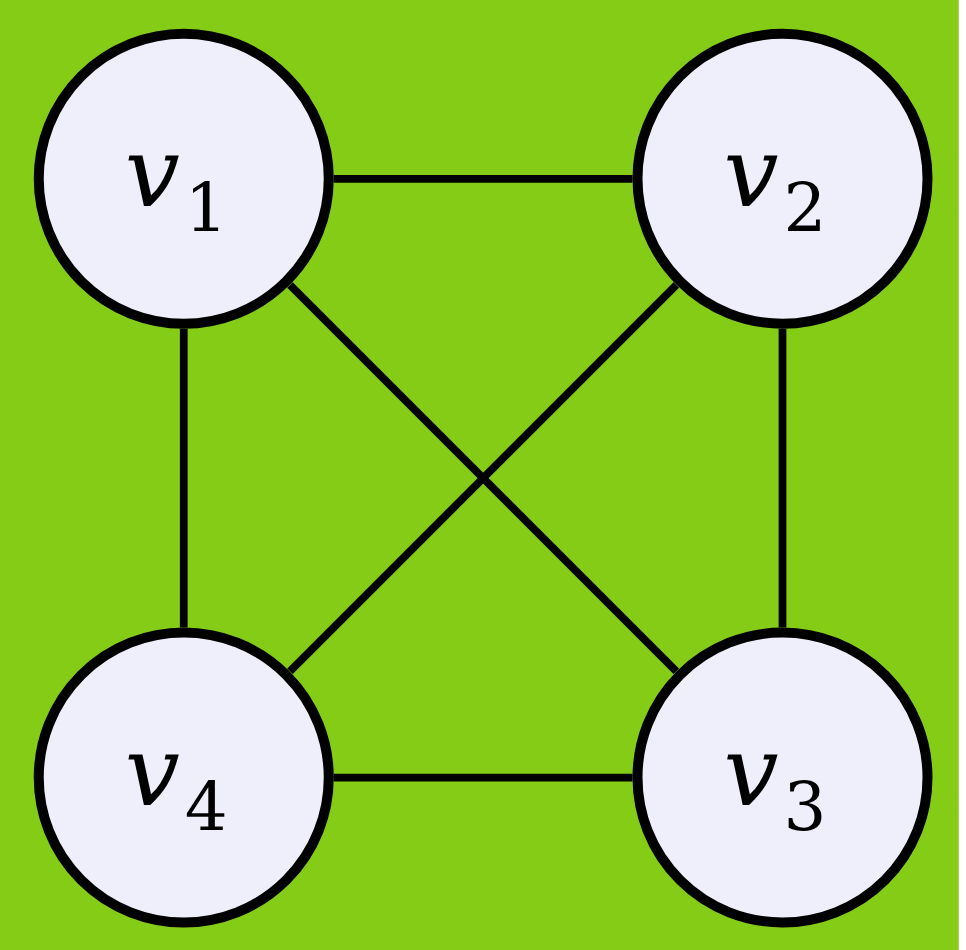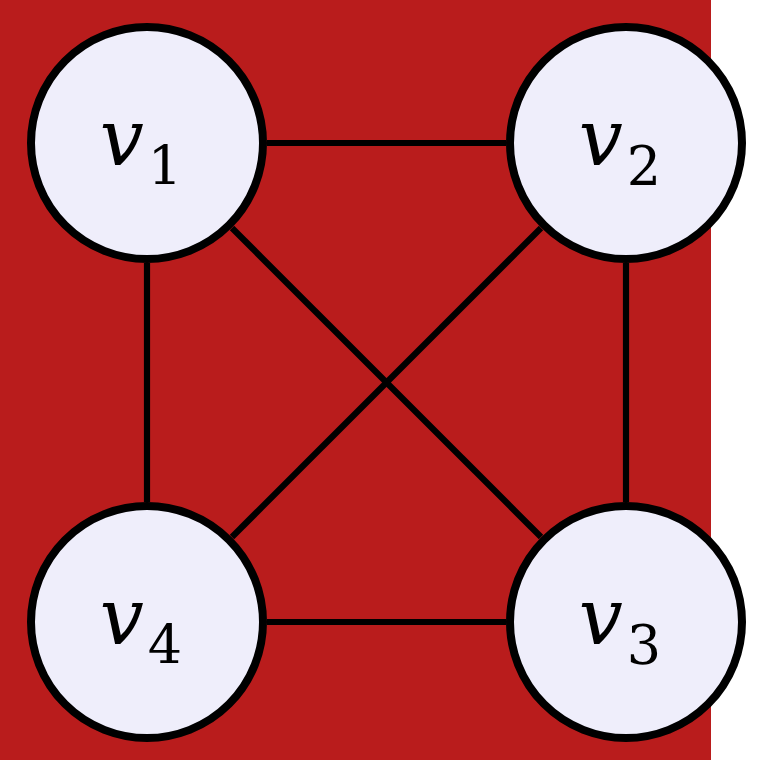--- a/index.html
+++ b/index.html
@@ -9,23 +9,23 @@
     background: #ffffff;
   }
   body {
     width: 773px;
     height: 760px;
     font-family: "Liberation Serif", serif;
     overflow: hidden;
   }
   #graph-figure {
     position: relative;
-    width: 711px;
+    width: 767px;
     height: 760px;
-    background: #b91c1c;
+    background: #84cc16;
   }
   #graph-svg {
     position: absolute;
     top: 0;
     left: 0;
     width: 773px;
     height: 760px;
     display: block;
   }
   .edge-line {

